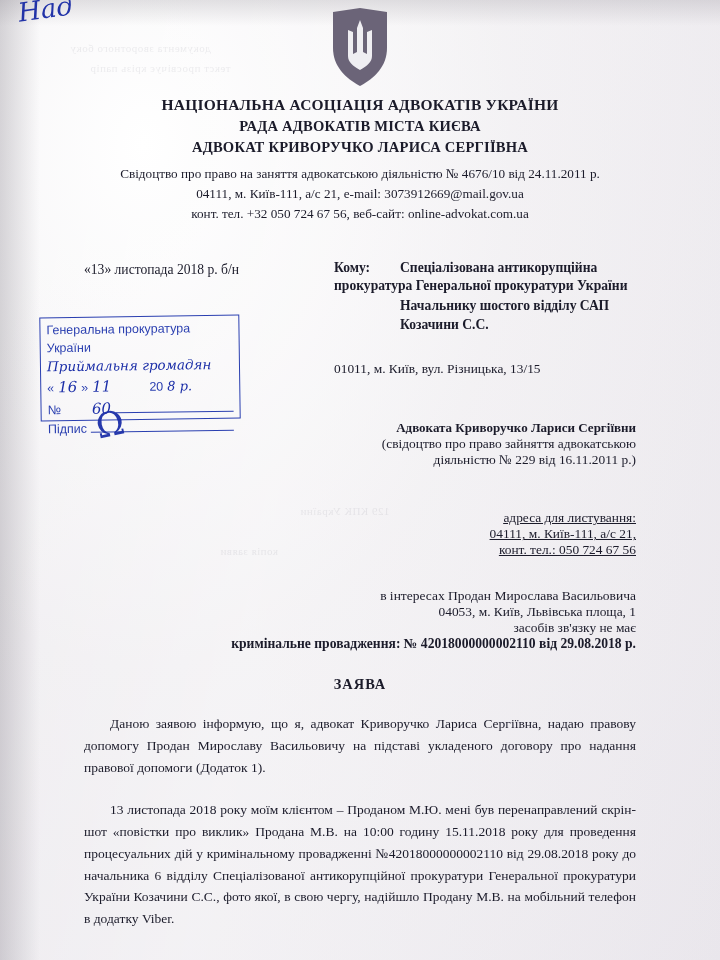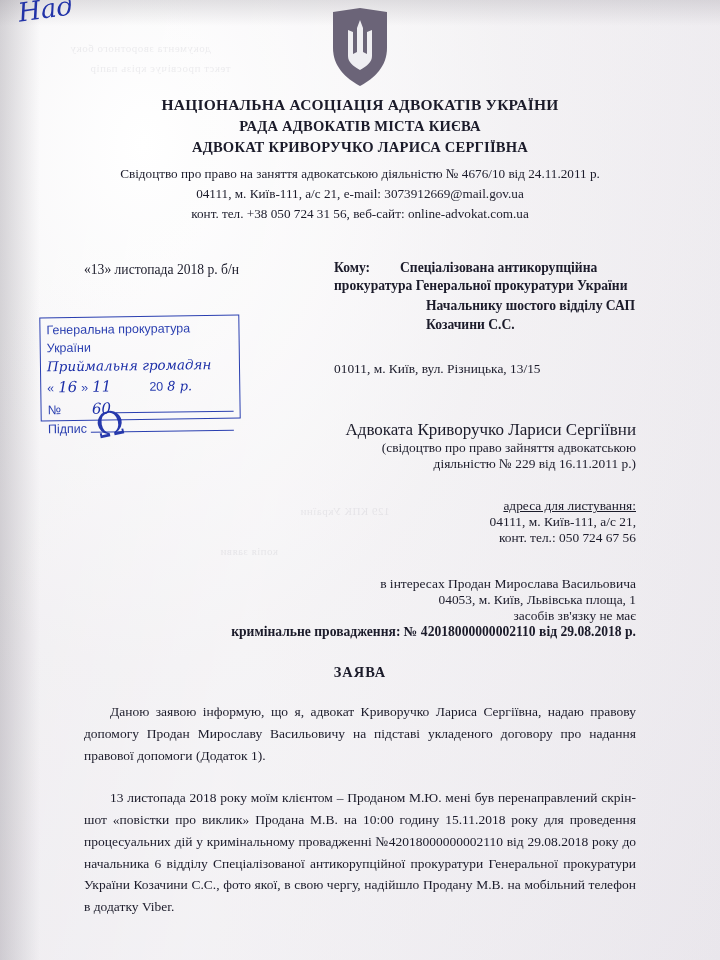--- a/index.html
+++ b/index.html
@@ -96,21 +96,21 @@
   .daterow .date { width: 250px; padding-top: 2px; }
   .addr-block { flex: 1; }
   .addr-line { line-height: 1.45; }
   .addr-line.b { font-weight: bold; }
   .kome {
     display: flex;
     gap: 10px;
   }
   .kome .k { font-weight: bold; width: 56px; }
   .kome .v { font-weight: bold; flex: 1; }
-  .ind { margin-left: 92px; }
+  .ind { margin-left: 66px; }
   .right { text-align: right; }
 
   
   .stamp {
     position: absolute;
     left: 40px;
     top: 316px;
     width: 200px;
     height: 104px;
     border: 1.6px solid #2a3fb0;
@@ -214,44 +214,44 @@
 
     <div class="org">
       <div class="l1">НАЦІОНАЛЬНА АСОЦІАЦІЯ АДВОКАТІВ УКРАЇНИ</div>
       <div class="l2">РАДА АДВОКАТІВ МІСТА КИЄВА</div>
       <div class="l3">АДВОКАТ КРИВОРУЧКО ЛАРИСА СЕРГІЇВНА</div>
     </div>
 
     <div class="lic">
       <div>Свідоцтво про право на заняття адвокатською діяльністю № 4676/10 від 24.11.2011 р.</div>
       <div>04111, м. Київ-111, а/с 21, e-mail: 3073912669@mail.gov.ua</div>
-      <div>конт. тел. +38 050 724 31 56, веб-сайт: online-advokat.com.ua</div>
+      <div>конт. тел. +32 050 724 67 56, веб-сайт: online-advokat.com.ua</div>
     </div>
 
     <div class="daterow">
       <div class="date">«13» листопада  2018 р. б/н</div>
       <div class="addr-block">
         <div class="kome">
           <span class="k">Кому:</span>
           <span class="v">Спеціалізована антикорупційна</span>
         </div>
         <div class="addr-line b">прокуратура  Генеральної прокуратури України</div>
         <div class="addr-line b ind">Начальнику шостого відділу САП</div>
         <div class="addr-line b ind">Козачини С.С.</div>
         <div class="addr-line small" style="margin-top:24px;">01011, м. Київ, вул. Різницька, 13/15</div>
       </div>
     </div>
 
     <div class="blk" style="margin-top:42px;">
-      <div class="right" style="font-weight:normal; font-size:17px;">Адвоката Криворучко Лариси Сергіївни</div>
+      <div class="right" style="font-weight:bold; font-size:13px;">Адвоката Криворучко Лариси Сергіївни</div>
       <div class="right small">(свідоцтво про право зайняття адвокатською</div>
       <div class="right small">діяльністю № 229 від 16.11.2011 р.)</div>
     </div>
 
-    <div class="blk" style="margin-top:26px;">
+    <div class="blk" style="margin-top:42px;text-decoration:underline;">
       <div class="right small ul">адреса для листування:</div>
       <div class="right small">04111, м. Київ-111, а/с 21,</div>
       <div class="right small">конт. тел.: 050 724 67 56</div>
     </div>
 
     <div class="blk" style="margin-top:30px;">
       <div class="right" style="font-size:13.5px;">в інтересах Продан Мирослава Васильовича</div>
       <div class="right small">04053, м. Київ, Львівська площа, 1</div>
       <div class="right small">засобів зв'язку не має</div>
     </div>

